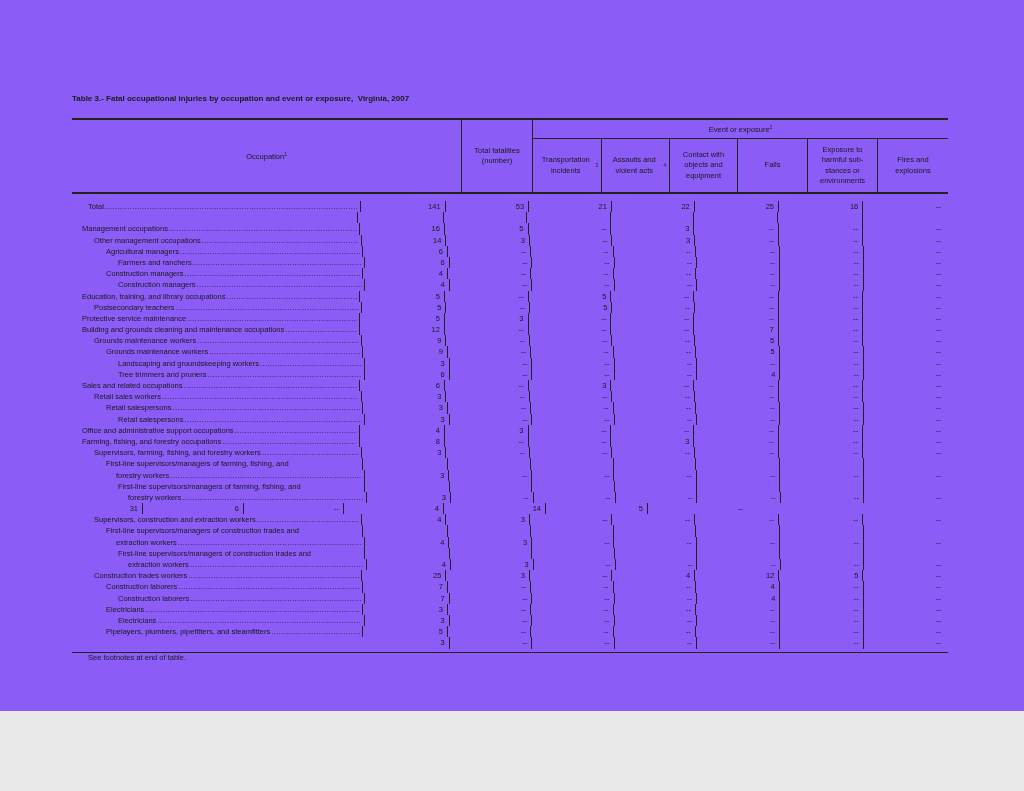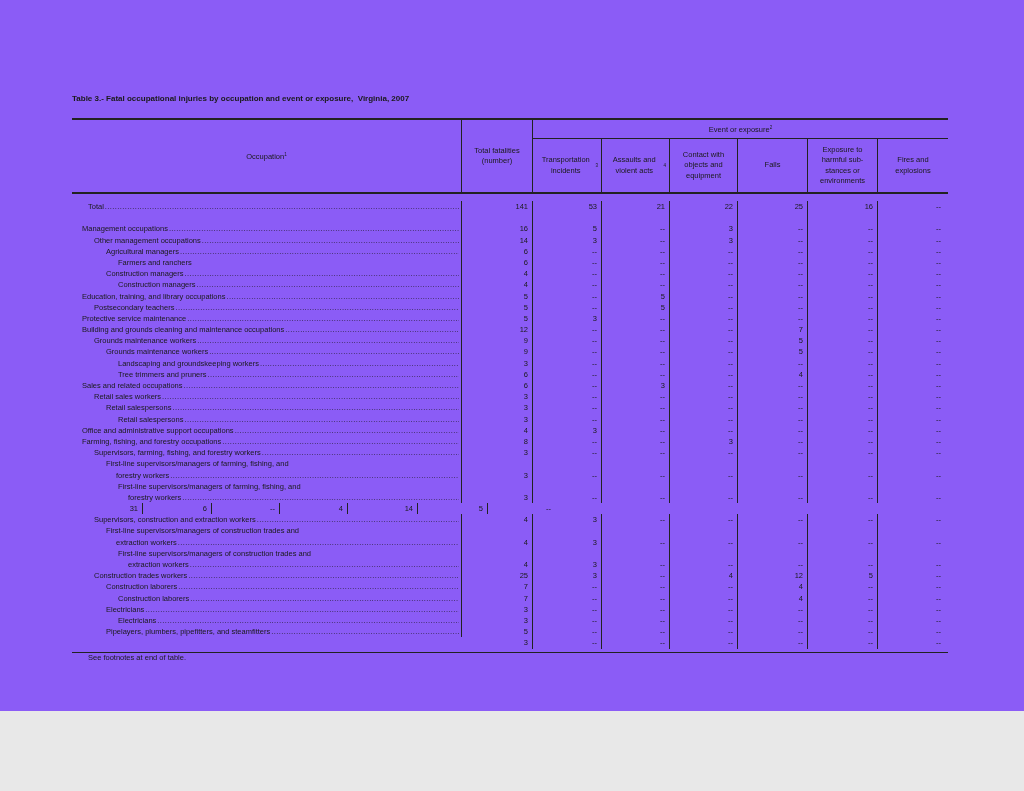--- a/index.html
+++ b/index.html
@@ -73,21 +73,21 @@
   .h-col.w4 { width: 70px; }
   .h-col.w5 { width: 70px; }
   .h-col.w6 { width: 70px; }
   sup { font-size: 4.5px; vertical-align: super; line-height: 0; }
 
   .tbody {
     padding-top: 7px;
     padding-bottom: 3px;
     border-bottom: 1.5px solid #222;
   }
-  .row { display: flex; height: 11.2px; line-height: 11.2px; }
+  .row { display: flex; height: 11.2px; line-height: 11.2px; gap: 32px; }
   .c-occ {
     width: 390px;
     border-right: 1.5px solid #222;
     display: flex;
     overflow: hidden;
     padding-right: 2px;
   }
   .occ-label { white-space: nowrap; }
   .lead { flex: 1; overflow: hidden; white-space: nowrap; margin-left: 1px; }
   .lead::after {
@@ -205,21 +205,21 @@
           </div>
           <div class="cell c-num c-t">6</div>
           <div class="cell c-num c-1">--</div>
           <div class="cell c-num c-2">--</div>
           <div class="cell c-num c-3">--</div>
           <div class="cell c-num c-4">--</div>
           <div class="cell c-num c-5">--</div>
           <div class="cell c-num c-6">--</div>
         </div>
         <div class="row">
-          <div class="cell c-occ" style="padding-left: 46px; flex-direction: column;">
+          <div class="cell c-occ" style="padding-left: 46px;">
             <span class="occ-label">Farmers and ranchers</span>
             <span class="lead"></span>
           </div>
           <div class="cell c-num c-t">6</div>
           <div class="cell c-num c-1">--</div>
           <div class="cell c-num c-2">--</div>
           <div class="cell c-num c-3">--</div>
           <div class="cell c-num c-4">--</div>
           <div class="cell c-num c-5">--</div>
           <div class="cell c-num c-6">--</div>

